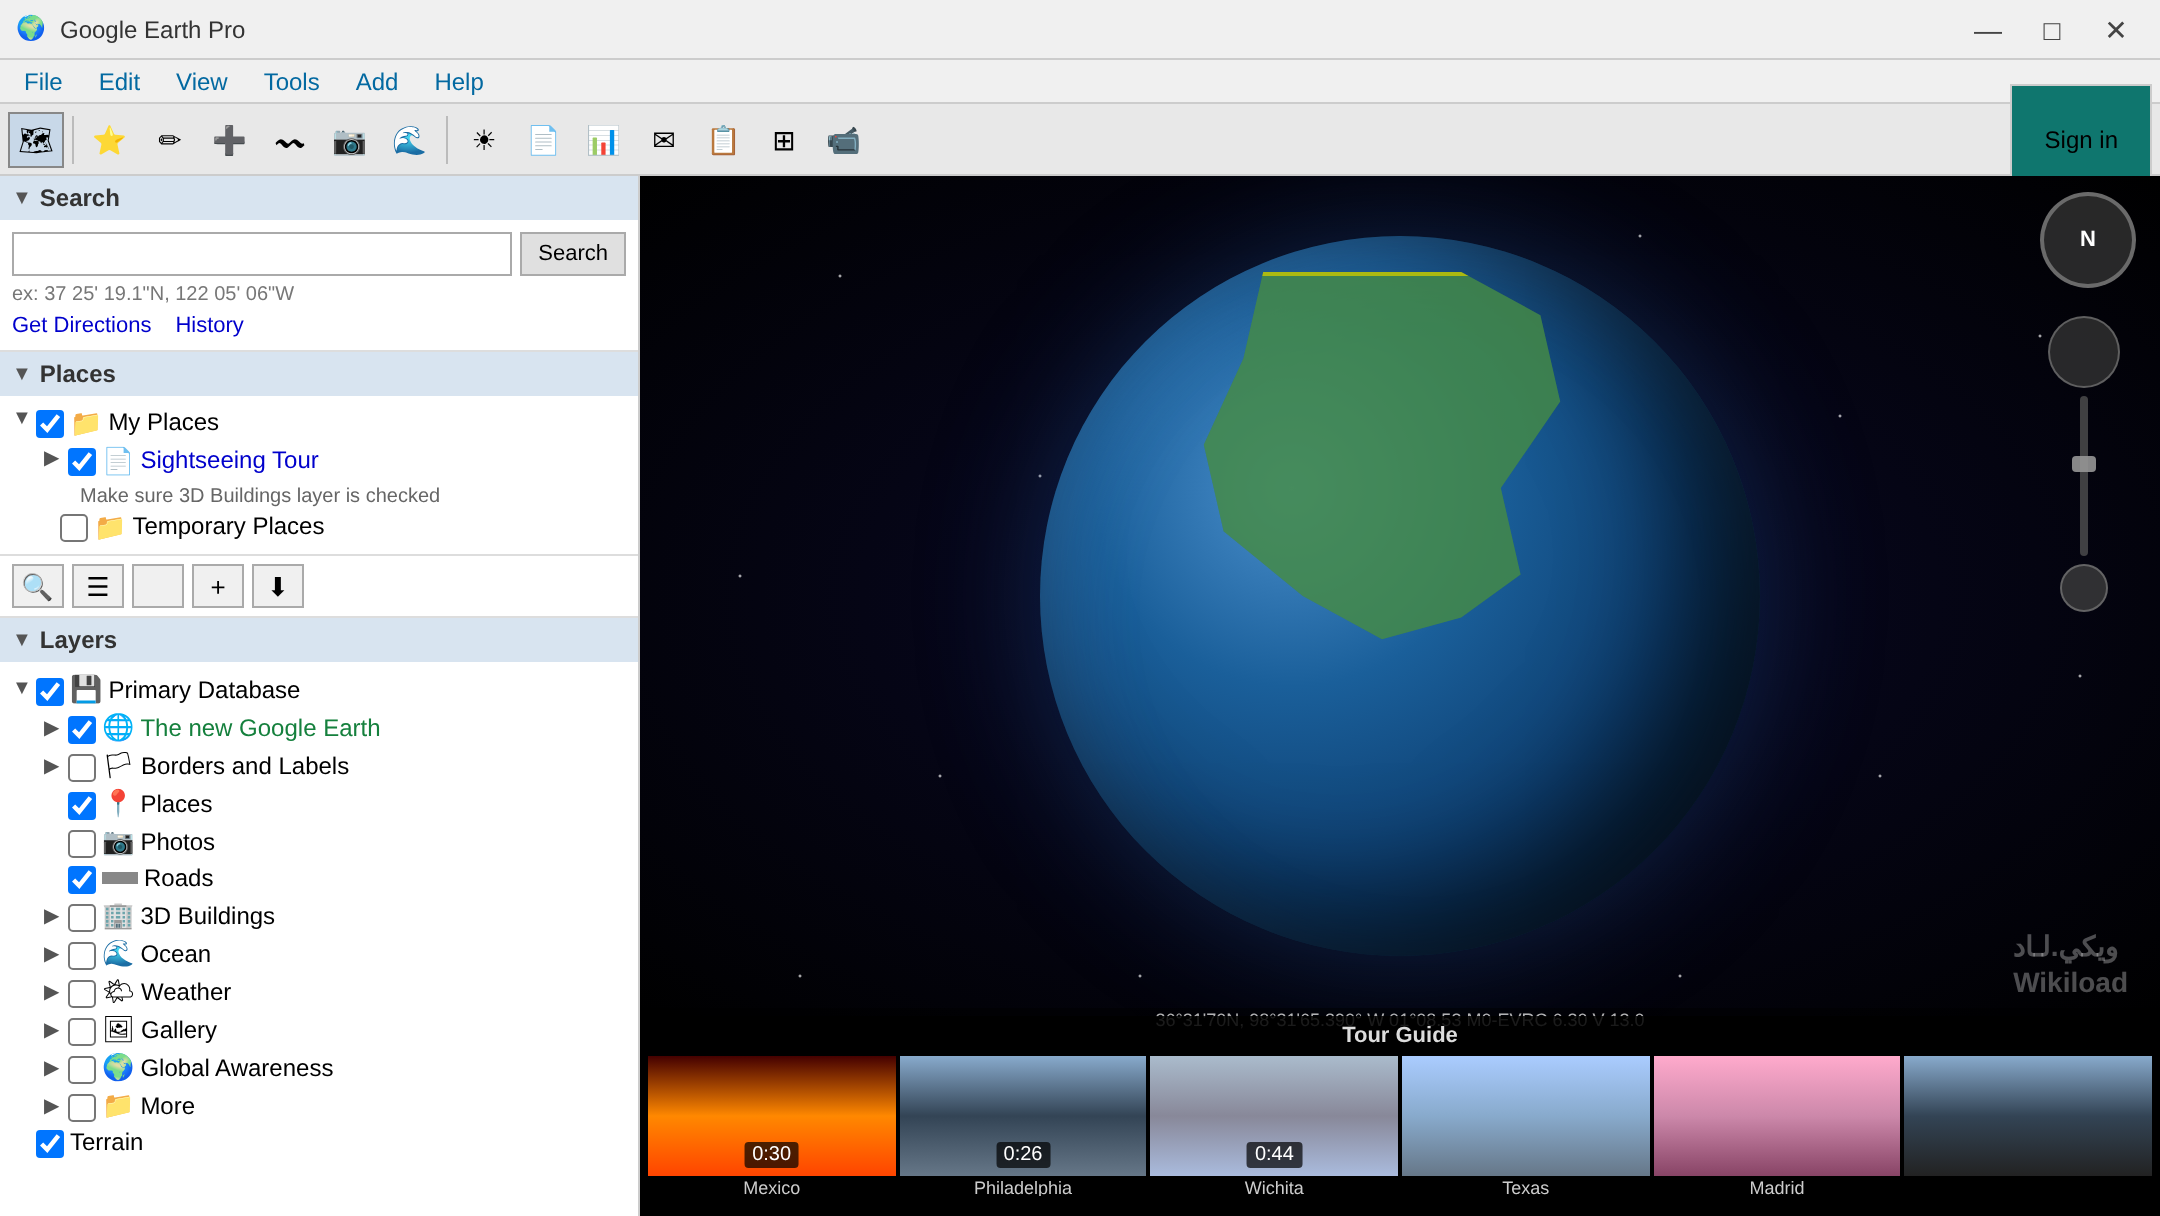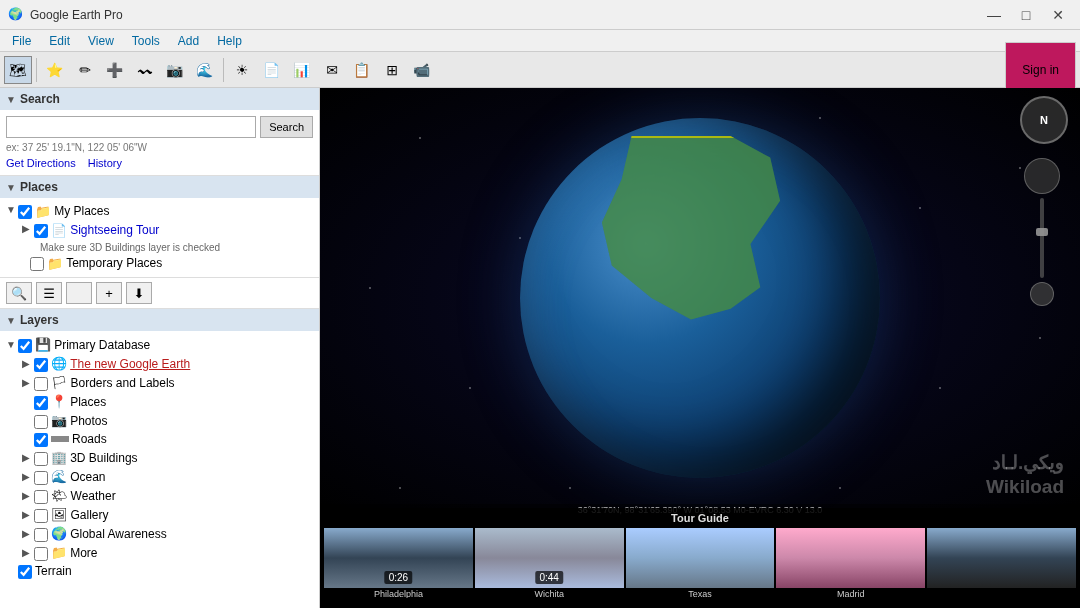--- a/index.html
+++ b/index.html
@@ -93,21 +93,21 @@
     .toolbar-btn.active { background: #c8d8e8; border-color: #888; }
     .toolbar-separator {
       width: 1px;
       height: 24px;
       background: #bbb;
       margin: 0 2px;
     }
     .toolbar-signin {
       margin-left: auto;
       padding: 20px 16px;
-      background: #be185d;
+      background: #0f766e;
       border: 1px solid #ccc;
       cursor: pointer;
       font-size: 12px;
     }
 
     
     .main-layout {
       display: flex;
       height: calc(608px - 30px - 22px - 36px);
     }
@@ -420,23 +420,23 @@
       background: rgba(60,60,60,0.8);
       border: 1px solid rgba(150,150,150,0.5);
     }
 
     
     .watermark {
       position: absolute;
       bottom: 108px;
       right: 16px;
       color: rgba(255,255,255,0.3);
-      font-size: 19px;
+      font-size: 14px;
       font-weight: bold;
-      text-align: right;
+      text-align: left;
       line-height: 1.3;
     }
 
     
     .tour-strip {
       position: absolute;
       bottom: 0;
       left: 0;
       right: 0;
       height: 100px;
@@ -631,21 +631,21 @@
           <span class="tree-expand">▼</span>
           <input type="checkbox" class="tree-checkbox" checked="" style="">
           <span style="margin-right:3px;font-size:13px;">💾</span>
           <span>Primary Database</span>
         </div>
 
         <div class="layer-item tree-indent">
           <span class="tree-expand">▶</span>
           <input type="checkbox" class="tree-checkbox" checked="" style="">
           <span style="margin-right:3px;font-size:13px;">🌐</span>
-          <span style="color:#b91c1c;cursor:pointer;text-decoration:underline;">The new Google Earth</span>
+          <span style="color:#15803d;cursor:pointer;">The new Google Earth</span>
         </div>
 
         <div class="layer-item tree-indent">
           <span class="tree-expand">▶</span>
           <input type="checkbox" class="tree-checkbox" style="">
           <span style="margin-right:3px;font-size:13px;">🏳</span>
           <span>Borders and Labels</span>
         </div>
 
         <div class="layer-item tree-indent">
@@ -750,20 +750,25 @@
     </div>
 
     <div class="coords-bar">
       <span>36°31'70N, 98°31'65.390° W 01°08.53 M0-EVRC 6.30 V 13.0</span>
     </div>
 
     <div class="tour-strip">
       <span class="tour-guide-label">Tour Guide</span>
       <div class="tour-thumbnails">
 
+        <div class="tour-thumb">
+          <div class="tour-thumb-img thumb-sunset"></div>
+          <div class="tour-time-badge">0:30</div>
+          <div class="tour-thumb-label">Mexico</div>
+        </div>
 
         <div class="tour-thumb">
           <div class="tour-thumb-img thumb-bridge"></div>
           <div class="tour-time-badge">0:26</div>
           <div class="tour-thumb-label">Philadelphia</div>
         </div>
 
         <div class="tour-thumb">
           <div class="tour-thumb-img thumb-statue"></div>
           <div class="tour-time-badge">0:44</div>

